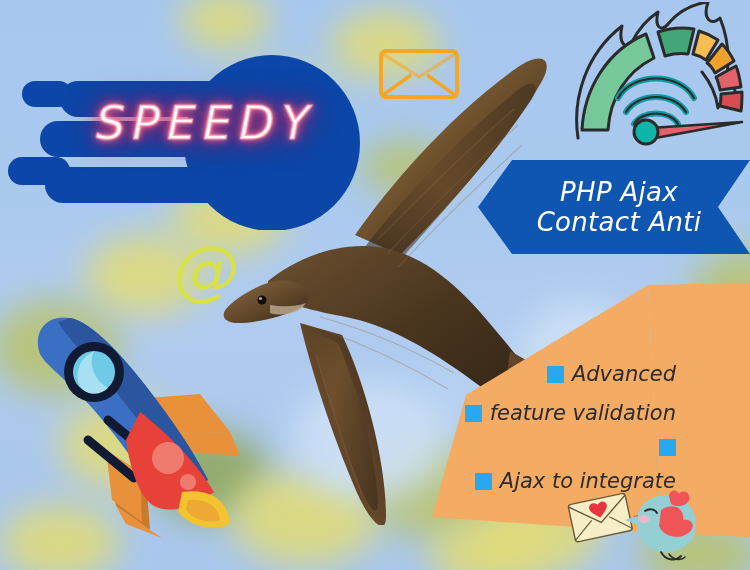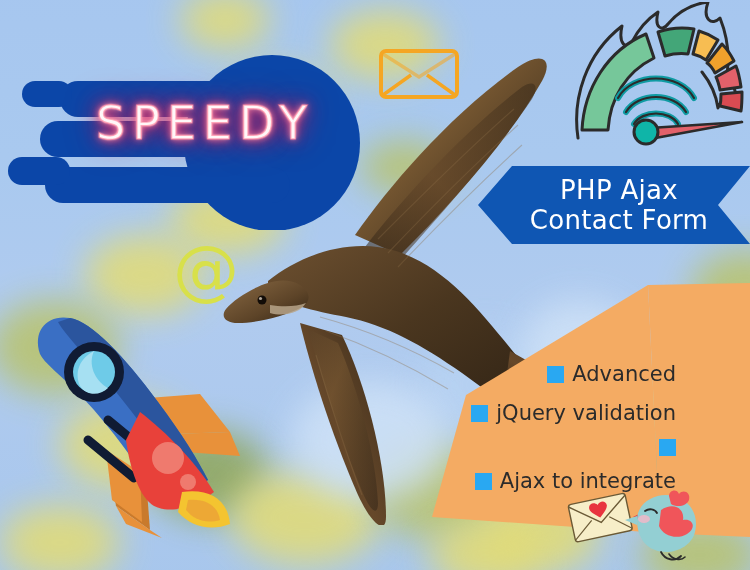--- a/index.html
+++ b/index.html
@@ -1,20 +1,21 @@
 <!DOCTYPE html>
 <html><head>
 <meta charset="utf-8">
 <title>Speedy PHP Ajax Contact Form</title>
 <style>
   html,body{margin:0;padding:0;background:#fff;}
   body{font-family:"Liberation Sans",sans-serif;}
   #poster{
     position:relative;width:750px;height:570px;overflow:hidden;
     background:#a9c8ee;
+    font-style:italic;
   }
   
   .bg{position:absolute;inset:0;overflow:hidden;}
   .bg-base{position:absolute;inset:-40px;
     background:
       linear-gradient(180deg,#a6c6ef 0%,#a9c9ef 30%,#b0cbef 55%,#a7c6ec 100%);
   }
   .blob{position:absolute;border-radius:50%;filter:blur(17px);opacity:.85;}
   .blob.y{background:#e3dc74;}
   .blob.g{background:#b9c36a;}
@@ -34,21 +35,21 @@
     color:#fff7f8;
     text-shadow:
       0 0 2px #fff,
       0 0 6px #ff88a5,
       0 0 12px #ff3d6e,
       0 0 22px #e8104a,
       0 0 34px #c00a3c;
     -webkit-text-stroke:1.5px rgba(255,110,140,.55);
   }
   
-  .ribbon{position:absolute;left:478px;top:166px;width:272px;height:78px;}
+  .ribbon{position:absolute;left:478px;top:160px;width:272px;height:94px;}
   .ribbon svg{position:absolute;inset:0;width:100%;height:100%;}
   .ribbon-text{
     position:absolute;inset:0;display:flex;flex-direction:column;
     align-items:center;justify-content:center;
     color:#ffffff;font-family:"DejaVu Sans",sans-serif;
     font-size:26px;line-height:1.16;text-align:center;
     letter-spacing:.3px;padding-left:10px;box-sizing:border-box;
   }
   
   .feat-panel{position:absolute;left:420px;top:275px;width:330px;height:275px;}
@@ -173,37 +174,37 @@
     </svg>
   </div>
   <div class="neon-text">SPEEDY</div>
 
   <div class="ribbon">
     <svg viewBox="0 0 272 94" xmlns="http://www.w3.org/2000/svg" preserveAspectRatio="none">
       <path d="M0 47 L34 0 L272 0 L240 47 L272 94 L34 94 Z" fill="#0f56b3"></path>
     </svg>
     <div class="ribbon-text">
       <span>PHP Ajax</span>
-      <span>Contact Form</span>
+      <span>Contact Anti</span>
     </div>
   </div>
 
   <div class="feat-panel">
     <svg viewBox="0 0 330 275" xmlns="http://www.w3.org/2000/svg" preserveAspectRatio="none">
       <path d="M46 120 L228 10 L240 258 L12 242 Z" fill="#f4ab63"></path>
       <path d="M228 10 L330 8 L330 262 L240 258 Z" fill="#f4ab63"></path>
     </svg>
     <div class="feat-list">
       <div class="feat-item">
         <span class="bullet"></span>
         <span class="feat-label">Advanced</span>
       </div>
       <div class="feat-item">
         <span class="bullet"></span>
-        <span class="feat-label">jQuery validation</span>
+        <span class="feat-label">feature validation</span>
       </div>
       <div class="feat-item">
         <span class="bullet"></span>
       </div>
       <div class="feat-item">
         <span class="bullet"></span>
         <span class="feat-label">Ajax to integrate</span>
       </div>
     </div>
   </div>

